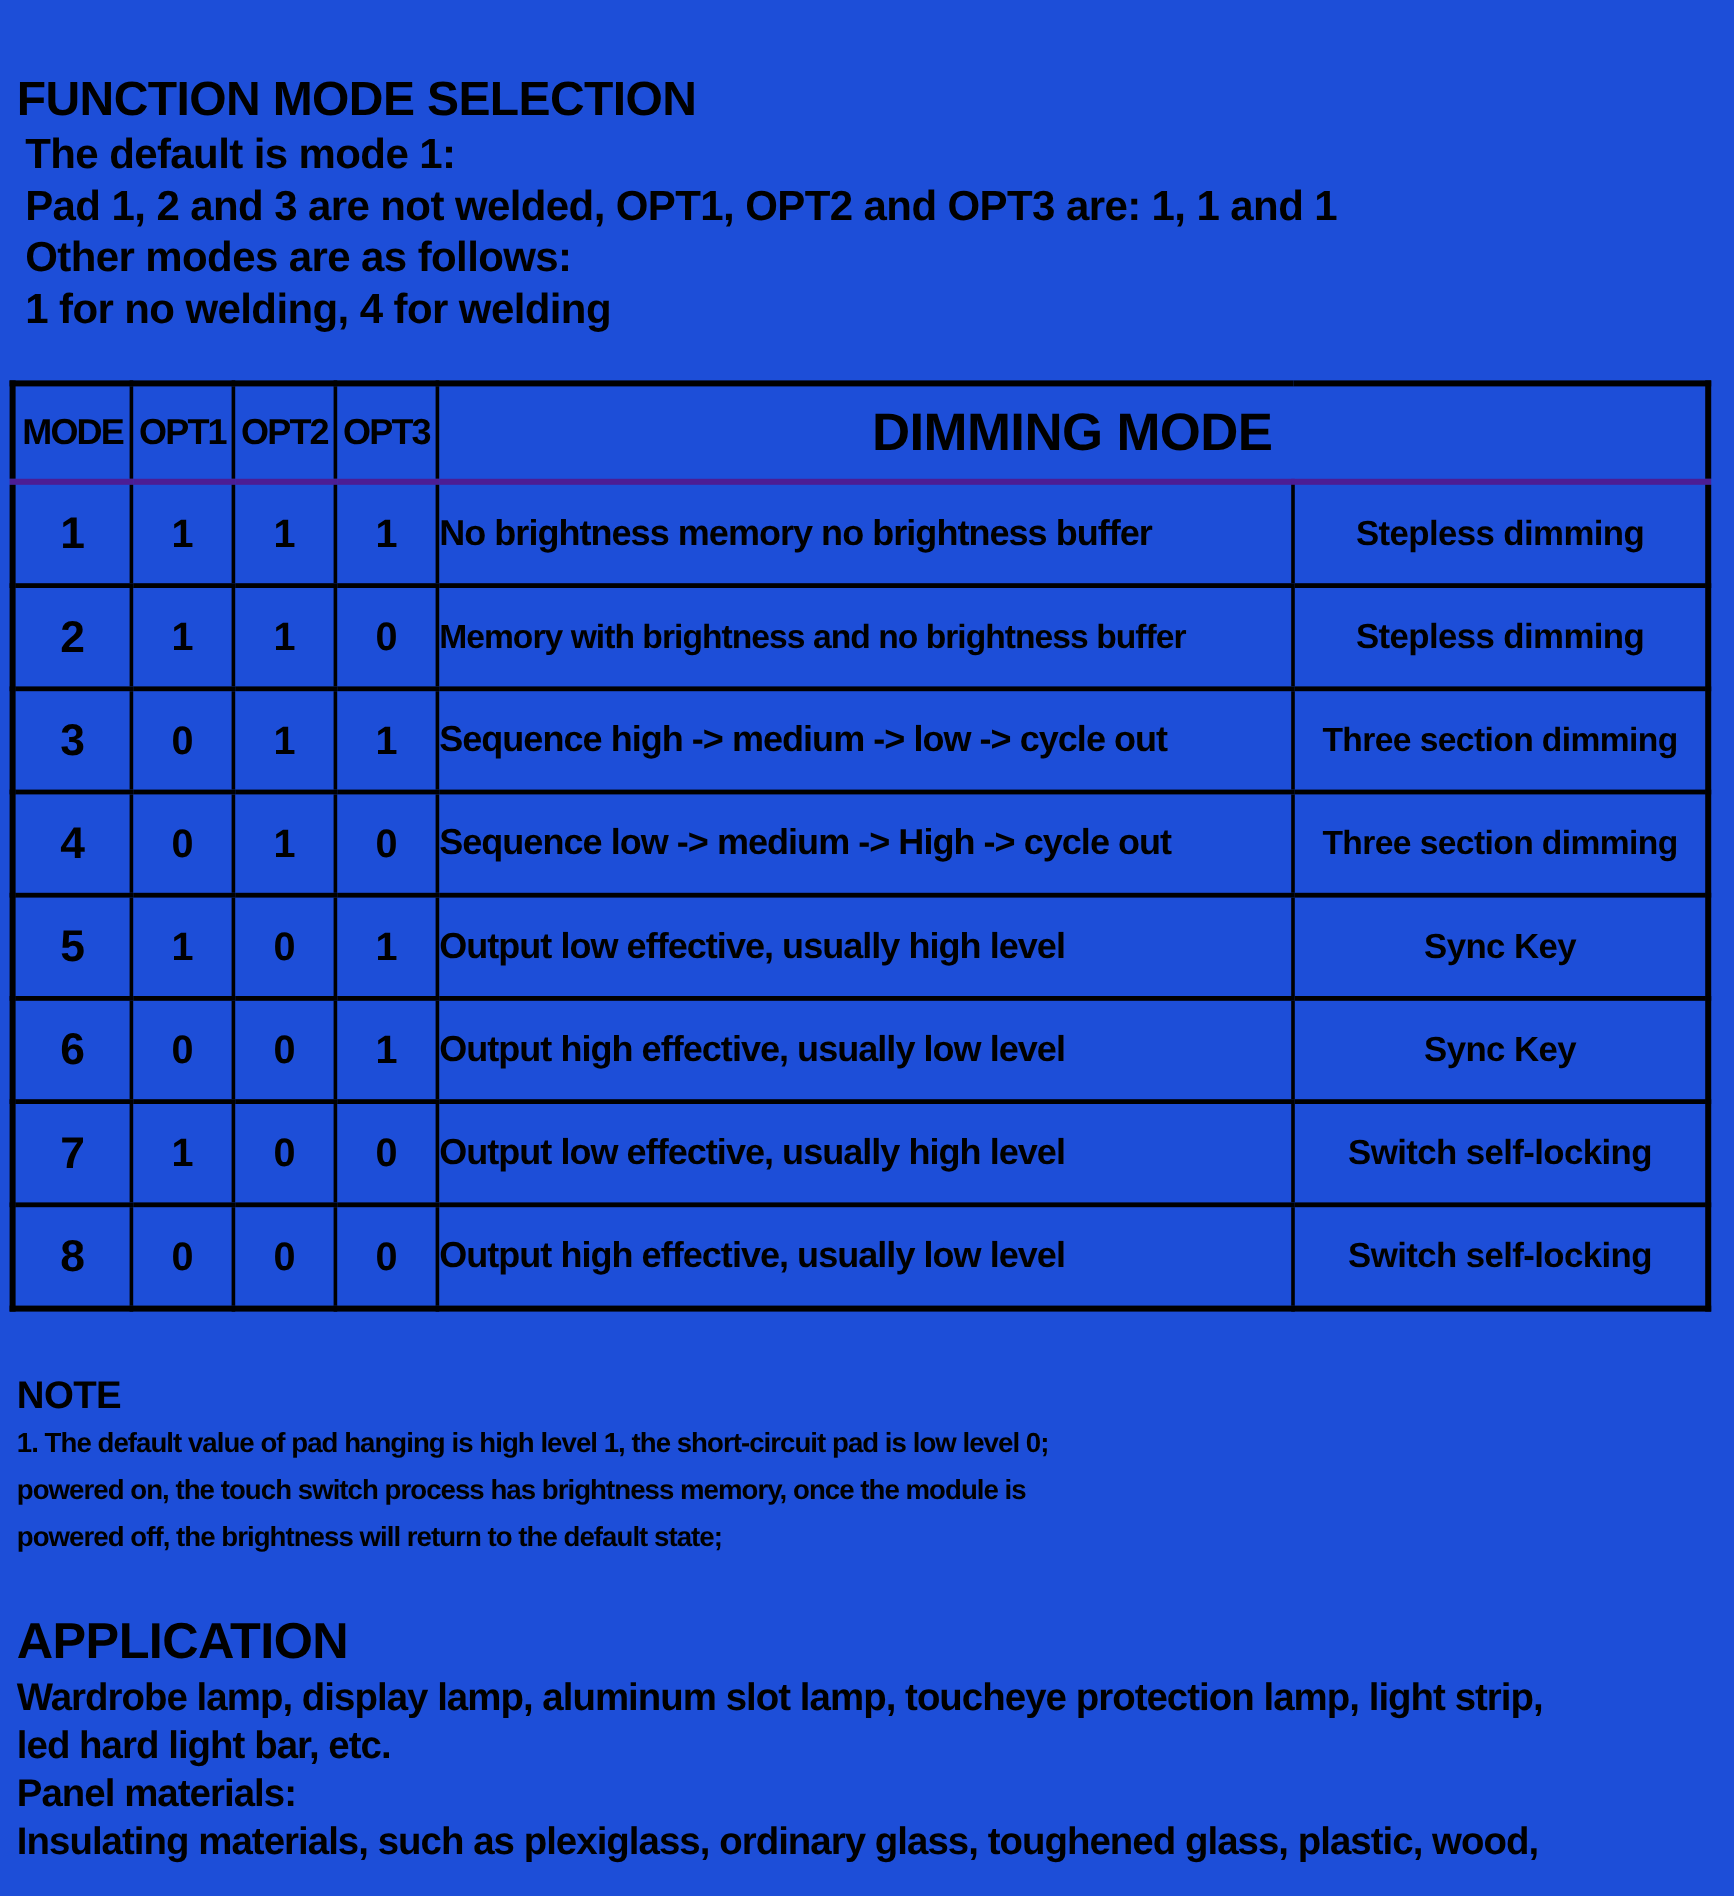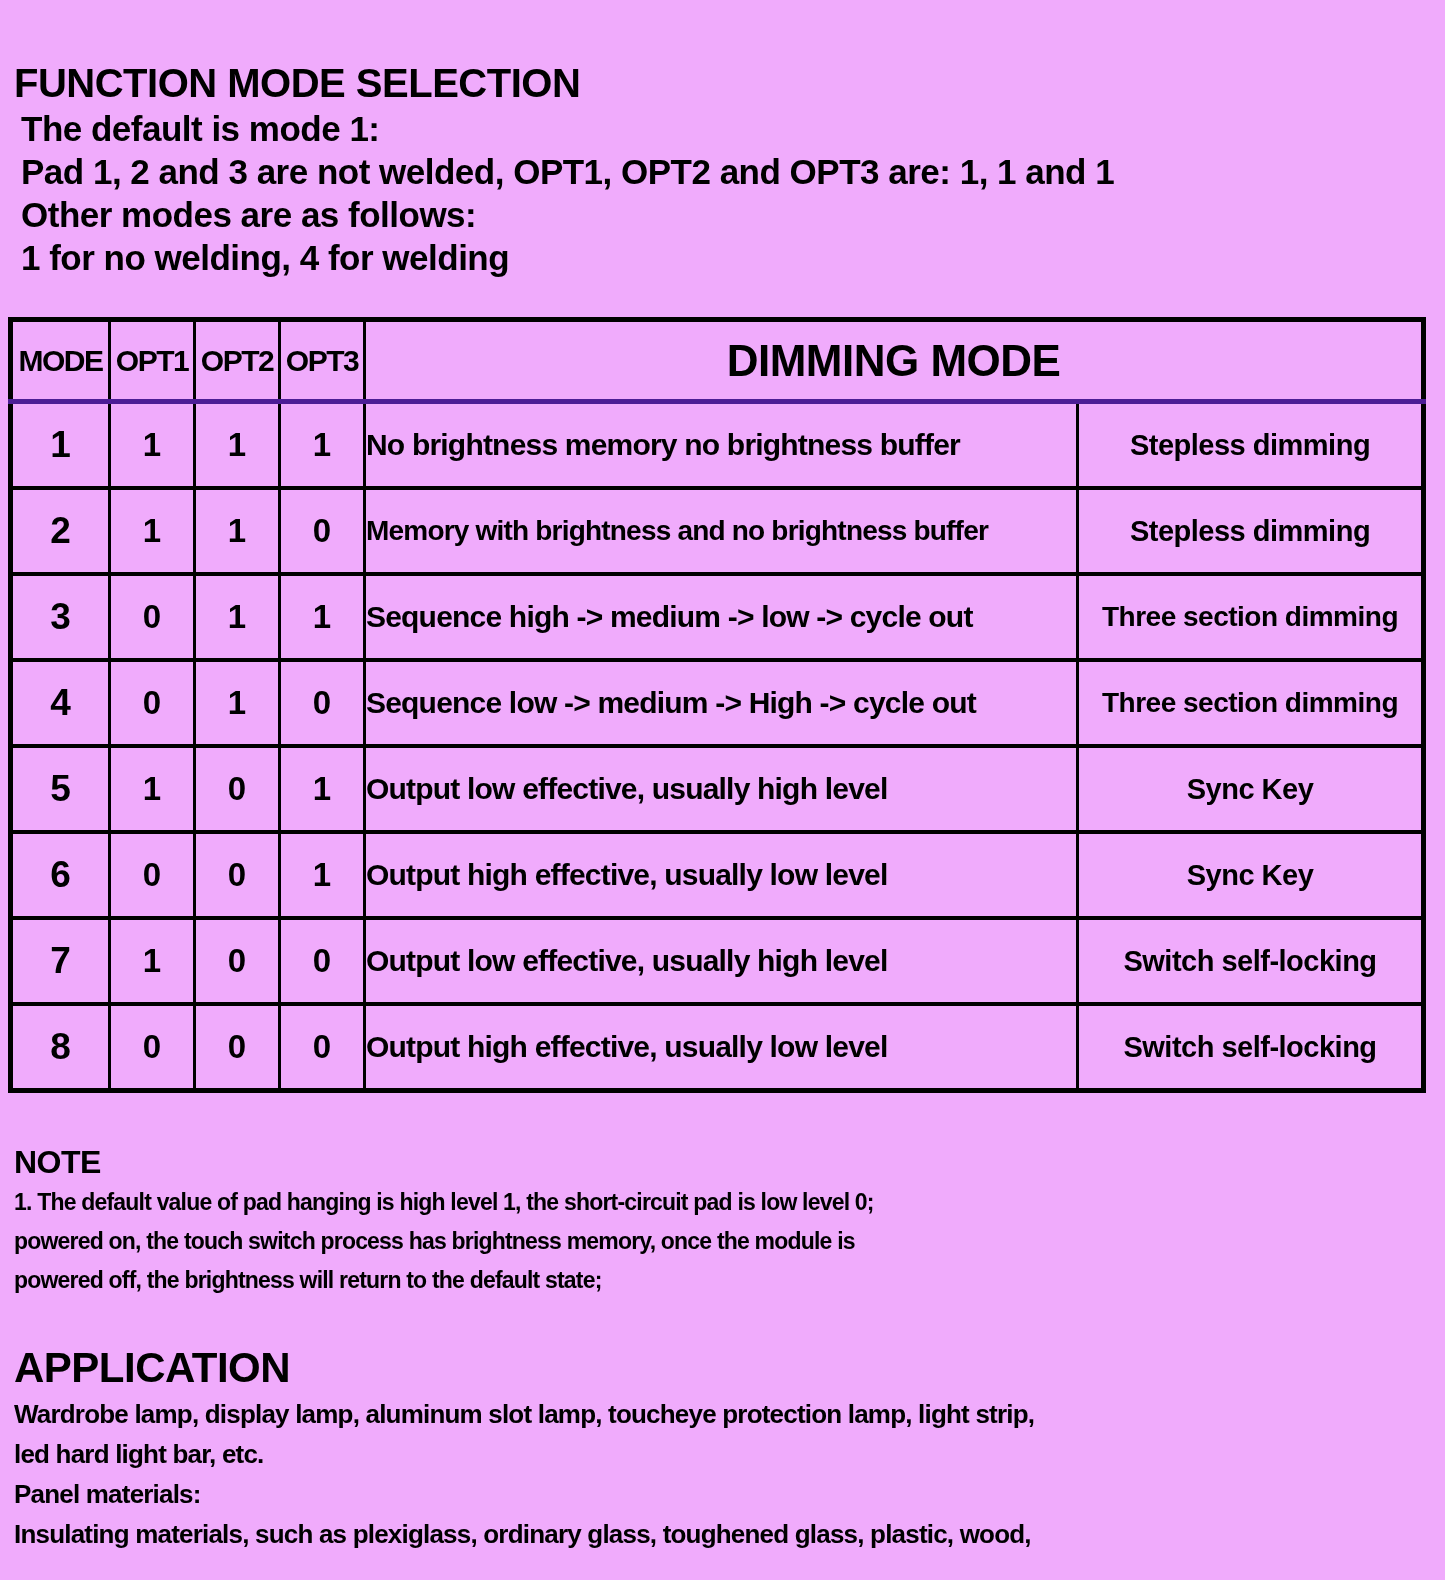--- a/index.html
+++ b/index.html
@@ -1,20 +1,20 @@
 <!DOCTYPE html>
 <html><head>
 <meta charset="utf-8">
 <style>
   html, body { margin: 0; padding: 0; background: #ffffff; }
   .page {
     position: relative;
     width: 1445px;
     height: 1580px;
-    background: #f0abfc;
+    background: #1d4ed8;
     color: #000000;
     font-family: "Liberation Sans", sans-serif;
     font-weight: bold;
     overflow: hidden;
   }
   .title {
     margin: 0;
     padding: 60px 0 0 14px;
     font-size: 40px;
     line-height: 47px;
@@ -66,21 +66,21 @@
     font-size: 29px;
     text-align: center;
     letter-spacing: -0.5px;
     white-space: nowrap;
   }
   .note-block { margin: 48px 0 0 14px; }
   .note-title { font-size: 32px; line-height: 42px; letter-spacing: -0.5px; }
   .note-line  { font-size: 23px; line-height: 39px; letter-spacing: -0.8px; white-space: nowrap; }
   .app-block  { margin: 42px 0 0 10px; }
   .app-title  { font-size: 42px; line-height: 52px; letter-spacing: -0.5px; padding-left: 4px; }
-  .app-line   { font-size: 26px; line-height: 40px; letter-spacing: -0.8px; white-space: nowrap; padding-left: 4px; }
+  .app-line   { font-size: 32px; line-height: 40px; letter-spacing: -0.8px; white-space: nowrap; padding-left: 4px; }
 </style>
 </head>
 <body>
 
 <div class="page">
 
   <h1 class="title">FUNCTION MODE SELECTION</h1>
   <div class="intro">
     <div class="intro-line">The default is mode 1:</div>
     <div class="intro-line">Pad 1, 2 and 3 are not welded, OPT1, OPT2 and OPT3 are: 1, 1 and 1</div>

